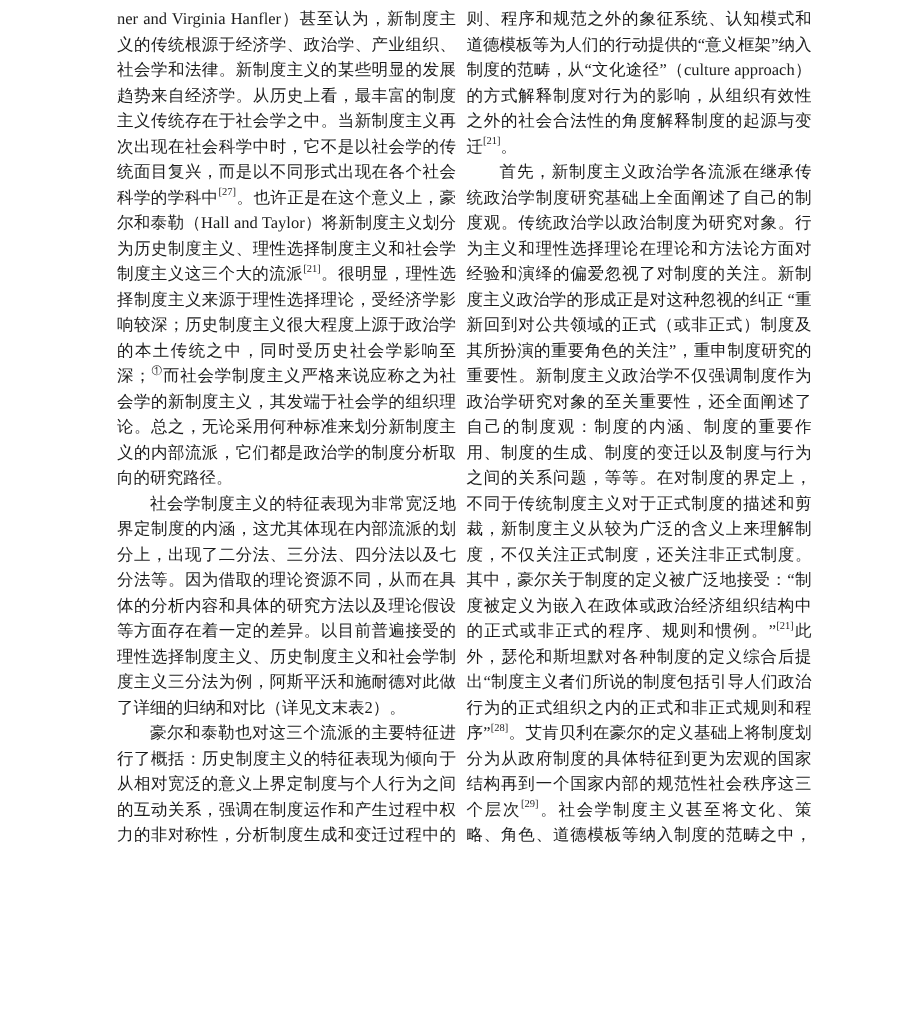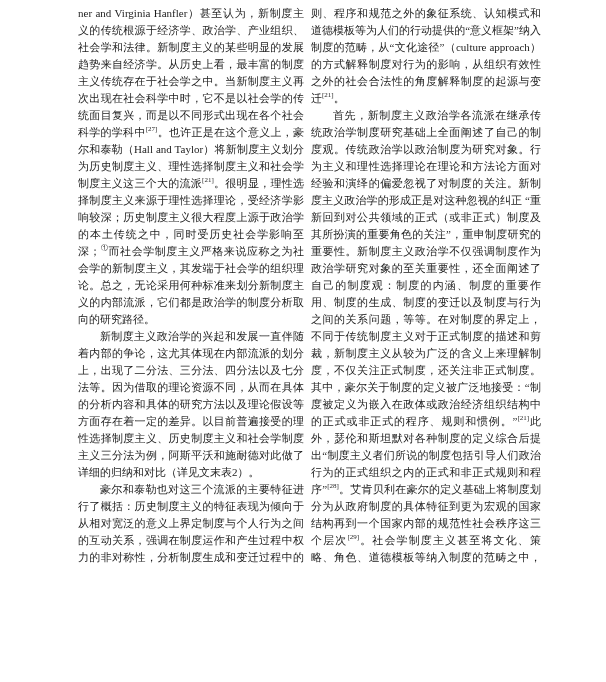--- a/index.html
+++ b/index.html
@@ -50,21 +50,21 @@
     text-indent: 2em;
   }
 </style>
 </head>
 <body>
 
 <div class="page">
   <div class="col col-left">
     <div>
         <p class="para">ner and Virginia Hanfler）甚至认为，新制度主义的传统根源于经济学、政治学、产业组织、社会学和法律。新制度主义的某些明显的发展趋势来自经济学。从历史上看，最丰富的制度主义传统存在于社会学之中。当新制度主义再次出现在社会科学中时，它不是以社会学的传统面目复兴，而是以不同形式出现在各个社会科学的学科中<sup>[27]</sup>。也许正是在这个意义上，豪尔和泰勒（Hall and Taylor）将新制度主义划分为历史制度主义、理性选择制度主义和社会学制度主义这三个大的流派<sup>[21]</sup>。很明显，理性选择制度主义来源于理性选择理论，受经济学影响较深；历史制度主义很大程度上源于政治学的本土传统之中，同时受历史社会学影响至深；<sup>①</sup>而社会学制度主义严格来说应称之为社会学的新制度主义，其发端于社会学的组织理论。总之，无论采用何种标准来划分新制度主义的内部流派，它们都是政治学的制度分析取向的研究路径。</p>
-        <p class="para indent">新制度主义政治学的兴起和发展一直伴随着内部的争论，这尤其体现在内部流派的划分上，出现了二分法、三分法、四分法以及七分法等。因为借取的理论资源不同，从而在具体的分析内容和具体的研究方法以及理论假设等方面存在着一定的差异。以目前普遍接受的理性选择制度主义、历史制度主义和社会学制度主义三分法为例，阿斯平沃和施耐德对此做了详细的归纳和对比（详见文末表2）。</p>
+        <p class="para indent">社会学制度主义的特征表现为非常宽泛地界定制度的内涵，这尤其体现在内部流派的划分上，出现了二分法、三分法、四分法以及七分法等。因为借取的理论资源不同，从而在具体的分析内容和具体的研究方法以及理论假设等方面存在着一定的差异。以目前普遍接受的理性选择制度主义、历史制度主义和社会学制度主义三分法为例，阿斯平沃和施耐德对此做了详细的归纳和对比（详见文末表2）。</p>
         <p class="para indent">豪尔和泰勒也对这三个流派的主要特征进行了概括：历史制度主义的特征表现为倾向于从相对宽泛的意义上界定制度与个人行为之间的互动关系，强调在制度运作和产生过程中权力的非对称性，分析制度生成和变迁过程中的路径依赖现象，注意到历史中的意外后果，将制度分析与能够产生某种政治后果的其他因素整合起来进行研究。理性选择制度主义的特征表现为采用经济学中典型的理性人假设，倾向于将政治视为一系列集体行动的困境，强调对政治后果起决定性作用的策略性行为的重要作用，从功能性后果的角度来解释制度的产生和演化。社会学制度主义的特征表现为非常宽泛地界定制度的内涵，将正式规</p>
       </div>
   </div>
   <div class="col col-right">
     <div>
         <p class="para">则、程序和规范之外的象征系统、认知模式和道德模板等为人们的行动提供的“意义框架”纳入制度的范畴，从“文化途径”（culture approach）的方式解释制度对行为的影响，从组织有效性之外的社会合法性的角度解释制度的起源与变迁<sup>[21]</sup>。</p>
         <p class="para indent">首先，新制度主义政治学各流派在继承传统政治学制度研究基础上全面阐述了自己的制度观。传统政治学以政治制度为研究对象。行为主义和理性选择理论在理论和方法论方面对经验和演绎的偏爱忽视了对制度的关注。新制度主义政治学的形成正是对这种忽视的纠正 “重新回到对公共领域的正式（或非正式）制度及其所扮演的重要角色的关注”，重申制度研究的重要性。新制度主义政治学不仅强调制度作为政治学研究对象的至关重要性，还全面阐述了自己的制度观：制度的内涵、制度的重要作用、制度的生成、制度的变迁以及制度与行为之间的关系问题，等等。在对制度的界定上，不同于传统制度主义对于正式制度的描述和剪裁，新制度主义从较为广泛的含义上来理解制度，不仅关注正式制度，还关注非正式制度。其中，豪尔关于制度的定义被广泛地接受：“制度被定义为嵌入在政体或政治经济组织结构中的正式或非正式的程序、规则和惯例。”<sup>[21]</sup>此外，瑟伦和斯坦默对各种制度的定义综合后提出“制度主义者们所说的制度包括引导人们政治行为的正式组织之内的正式和非正式规则和程序”<sup>[28]</sup>。艾肯贝利在豪尔的定义基础上将制度划分为从政府制度的具体特征到更为宏观的国家结构再到一个国家内部的规范性社会秩序这三个层次<sup>[29]</sup>。社会学制度主义甚至将文化、策略、角色、道德模板等纳入制度的范畴之中，这</p>
       </div>
     <div class="footnote-rule"></div>
     <div class="footnote">

